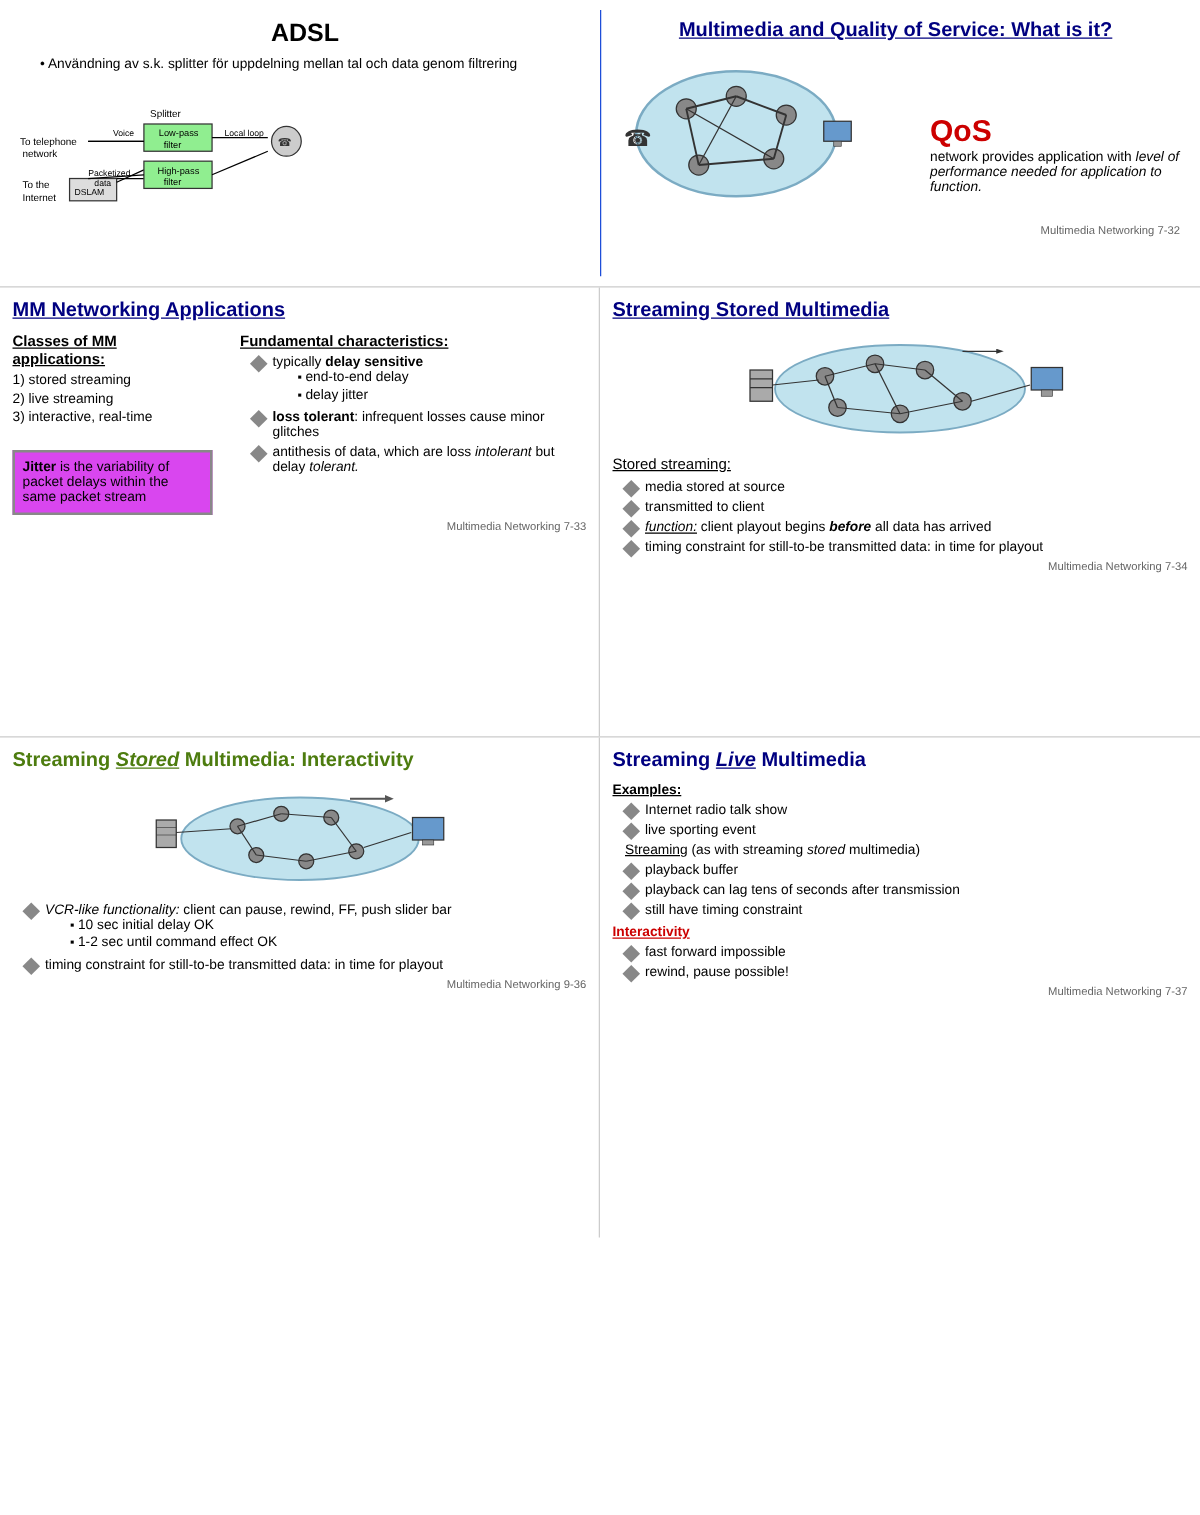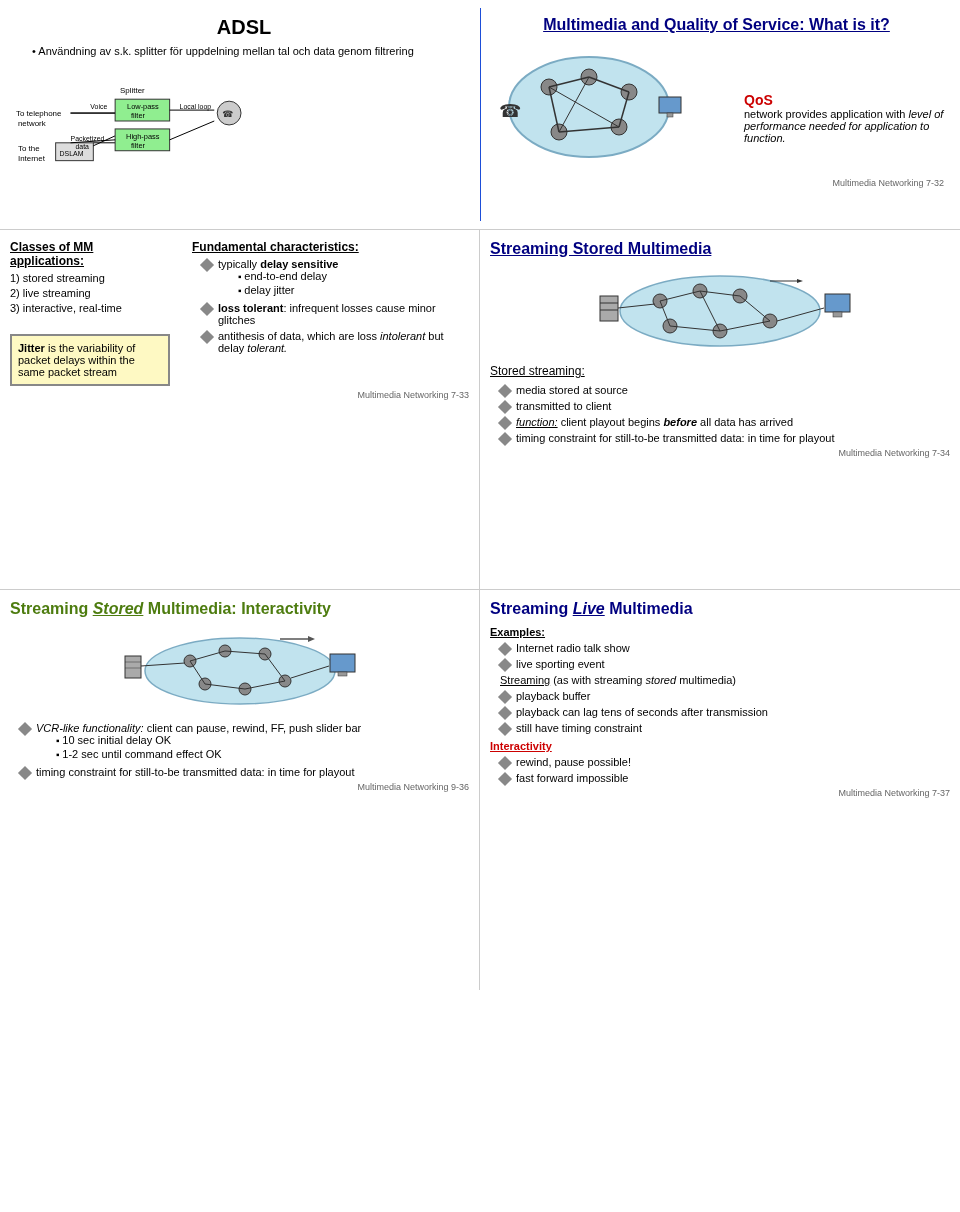--- a/index.html
+++ b/index.html
@@ -64,21 +64,21 @@
       border-radius: 4px;
       padding: 6px;
       float: right;
       width: 200px;
       font-size: 11px;
       font-weight: bold;
       margin-left: 8px;
     }
 
     .qos-label {
-      font-size: 14px;
+      font-size: 24px;
       font-weight: bold;
       color: #cc0000;
       display: block;
       margin-top: 8px;
     }
 
     .qos-text {
       font-size: 11px;
     }
 
@@ -145,21 +145,21 @@
 
     .classes-column {
       width: 160px;
     }
 
     .fundamental-column {
       flex: 1;
     }
 
     .jitter-box {
-      background: #fef9c3;
+      background: #d946ef;
       border: 2px solid #888;
       padding: 6px;
       margin-top: 10px;
       font-size: 11px;
     }
 
     .jitter-box .bold-text {
       font-weight: bold;
     }
 
@@ -353,20 +353,21 @@
         </div>
       </div>
 
       <div class="page-num">Multimedia Networking  7-32</div>
     </div>
   </div>
 
   <div class="middle-section">
 
     <div class="middle-left">
+      <div class="section-title">MM Networking Applications</div>
 
       <div class="middle-left-content">
 
         <div class="classes-column">
           <div class="classes-title">Classes of MM applications:</div>
           <div style="margin-bottom:3px;">1) stored streaming</div>
           <div style="margin-bottom:3px;">2) live streaming</div>
           <div style="margin-bottom:3px;">3) interactive, real-time</div>
 
           <div class="jitter-box" style="margin-top:20px;">
@@ -562,24 +563,24 @@
       </div>
       <div class="main-bullet">
         <span class="diamond"></span>
         <span>still have timing constraint</span>
       </div>
 
       <div class="interactivity-label">Interactivity</div>
 
       <div class="main-bullet">
         <span class="diamond"></span>
+        <span>fast forward impossible</span>
+      </div>
+      <div class="main-bullet">
+        <span class="diamond"></span>
         <span>rewind, pause possible!</span>
-      </div>
-      <div class="main-bullet">
-        <span class="diamond"></span>
-        <span>fast forward impossible</span>
       </div>
 
       <div class="page-num">Multimedia Networking  7-37</div>
     </div>
   </div>
 
 </div>
 
 </body></html>

